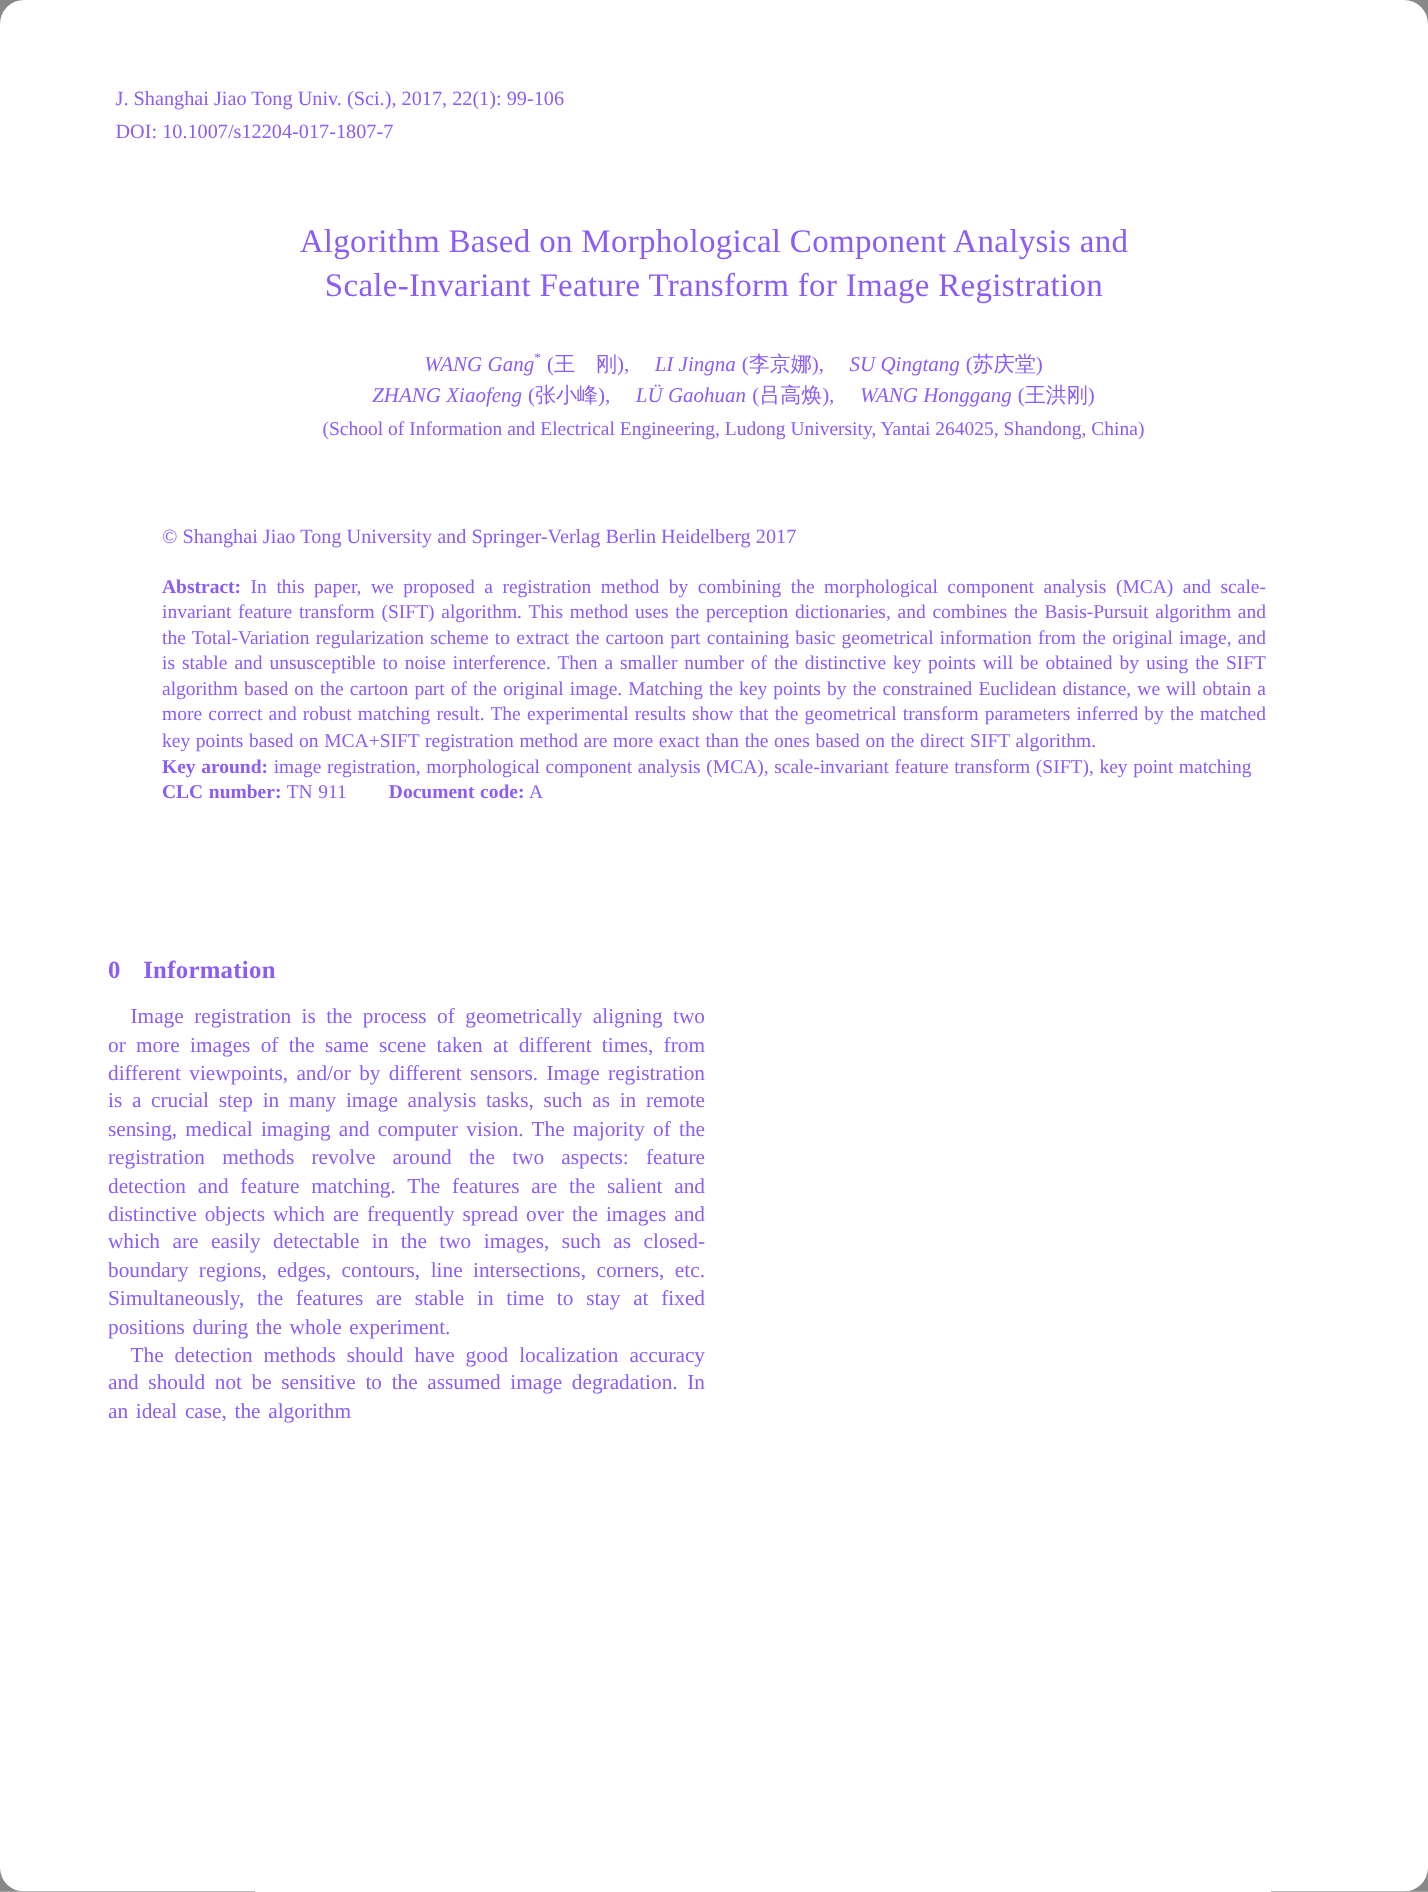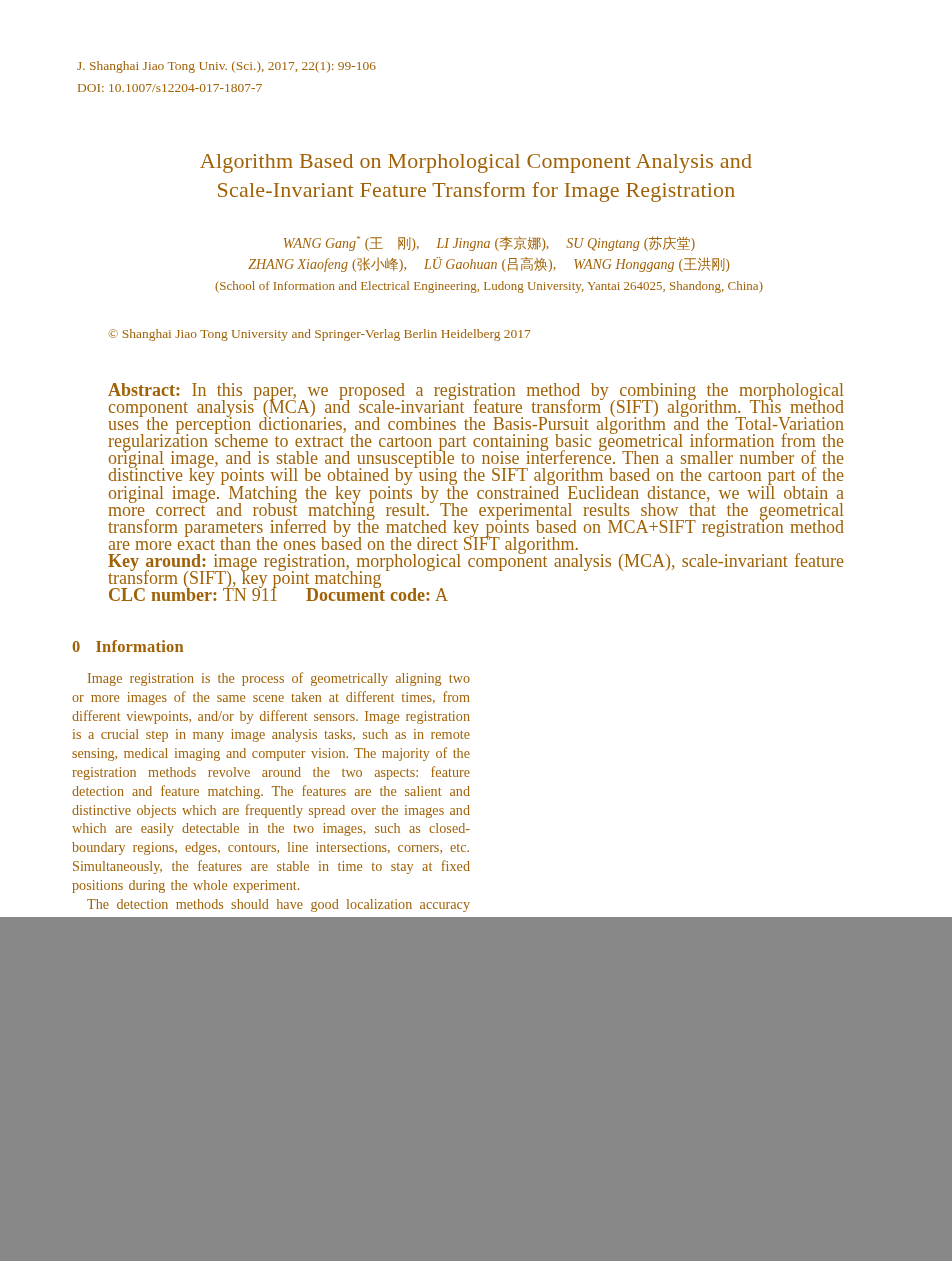--- a/index.html
+++ b/index.html
@@ -1,25 +1,26 @@
 <!DOCTYPE html>
 <html><head>
 <meta charset="utf-8">
 <style>
   * { margin: 0; padding: 0; box-sizing: border-box; }
   html, body { background: #888; }
   .page {
     position: relative;
     width: 952px;
-    height: 917px;
+    height: 1261px;
     margin: 0 auto;
     background: #ffffff;
-    color: #a16207;
+    color: #8b5cf6;
     font-family: "Liberation Serif", "DejaVu Serif", serif;
     overflow: hidden;
+    border-radius: 16px;
   }
   
   .runhead {
     position: absolute;
     left: 77px;
     top: 55px;
     font-size: 13.5px;
     line-height: 21.5px;
     white-space: nowrap;
   }
@@ -53,30 +54,30 @@
   .author .cn { font-style: normal; margin-left: 4px; font-family: "Liberation Serif", "DejaVu Serif", serif; }
   .affiliation {
     font-size: 13px;
     line-height: 20px;
     margin-top: 1px;
   }
   
   .copyright {
     position: absolute;
     left: 108px;
-    top: 326px;
+    top: 350px;
     font-size: 13.5px;
   }
   
   .abstract-block {
     position: absolute;
     left: 108px;
     top: 382px;
     width: 736px;
-    font-size: 18px;
+    font-size: 13px;
     line-height: 17.1px;
     text-align: justify;
     word-spacing: 0.5px;
   }
   .abstract-block b { font-weight: bold; }
   .clc-line { text-align: left; }
   .doccode-label { margin-left: 28px; }
   
   .section-heading {
     position: absolute;

